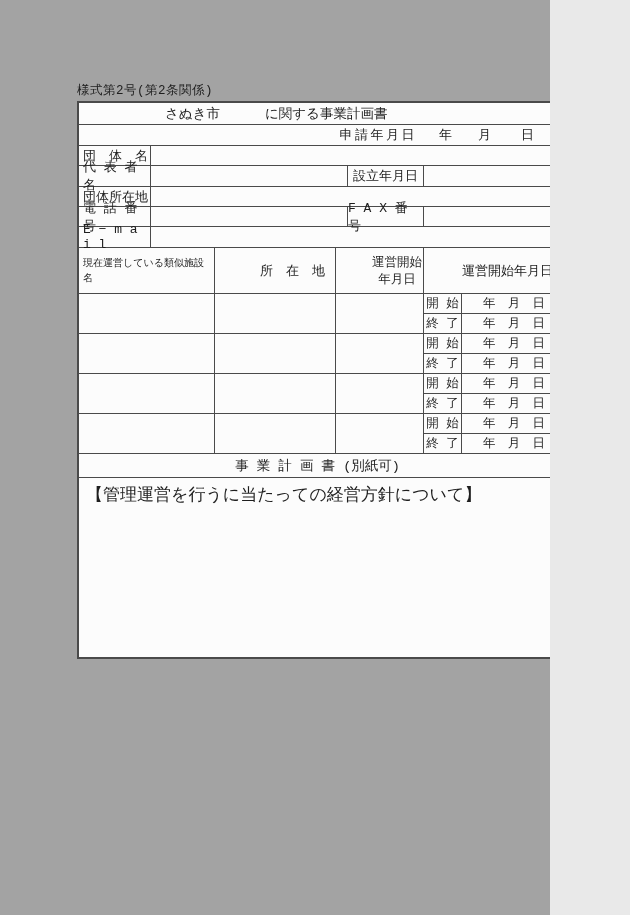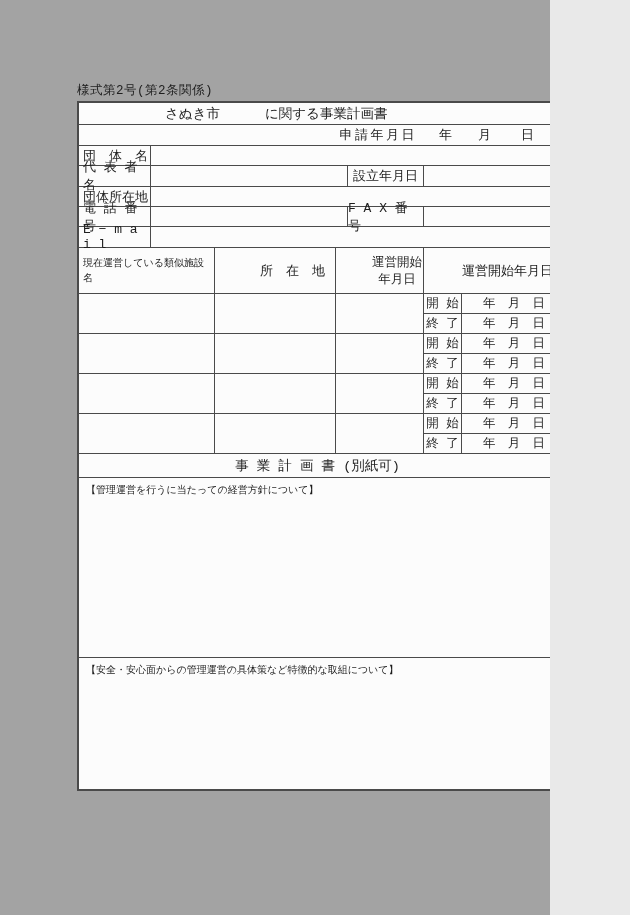--- a/index.html
+++ b/index.html
@@ -59,21 +59,21 @@
   .scell { width:37px; justify-content:center; font-size:12.5px; }
   .dcell { flex:1; justify-content:space-between; padding:0 11px 0 21px; font-size:12.5px; }
 
   
   .planr { height:24px; align-items:center; justify-content:center; font-size:13.5px; }
 
   
   .sec { display:block; padding:5px 7px; }
   .sec1 { height:180px; }
   .sec2 { height:132px; }
-  .sechead { font-size:10px; }
+  .sechead { font-size:17px; }
 </style>
 </head>
 <body>
 
 <div class="page">
 
   <div class="form-no">様式第2号(第2条関係)</div>
 
   <div class="ftable">
 
@@ -219,18 +219,15 @@
           </div>
         </div>
       </div>
     </div>
 
     <div class="r planr">事 業 計 画 書 (別紙可)</div>
 
     <div class="r sec sec1">
       <div class="sechead">【管理運営を行うに当たっての経営方針について】</div>
     </div>
-    <div class="r sec sec2">
-      <div class="sechead">【安全・安心面からの管理運営の具体策など特徴的な取組について】</div>
-    </div>
 
   </div>
 </div>
 
 </body></html>

